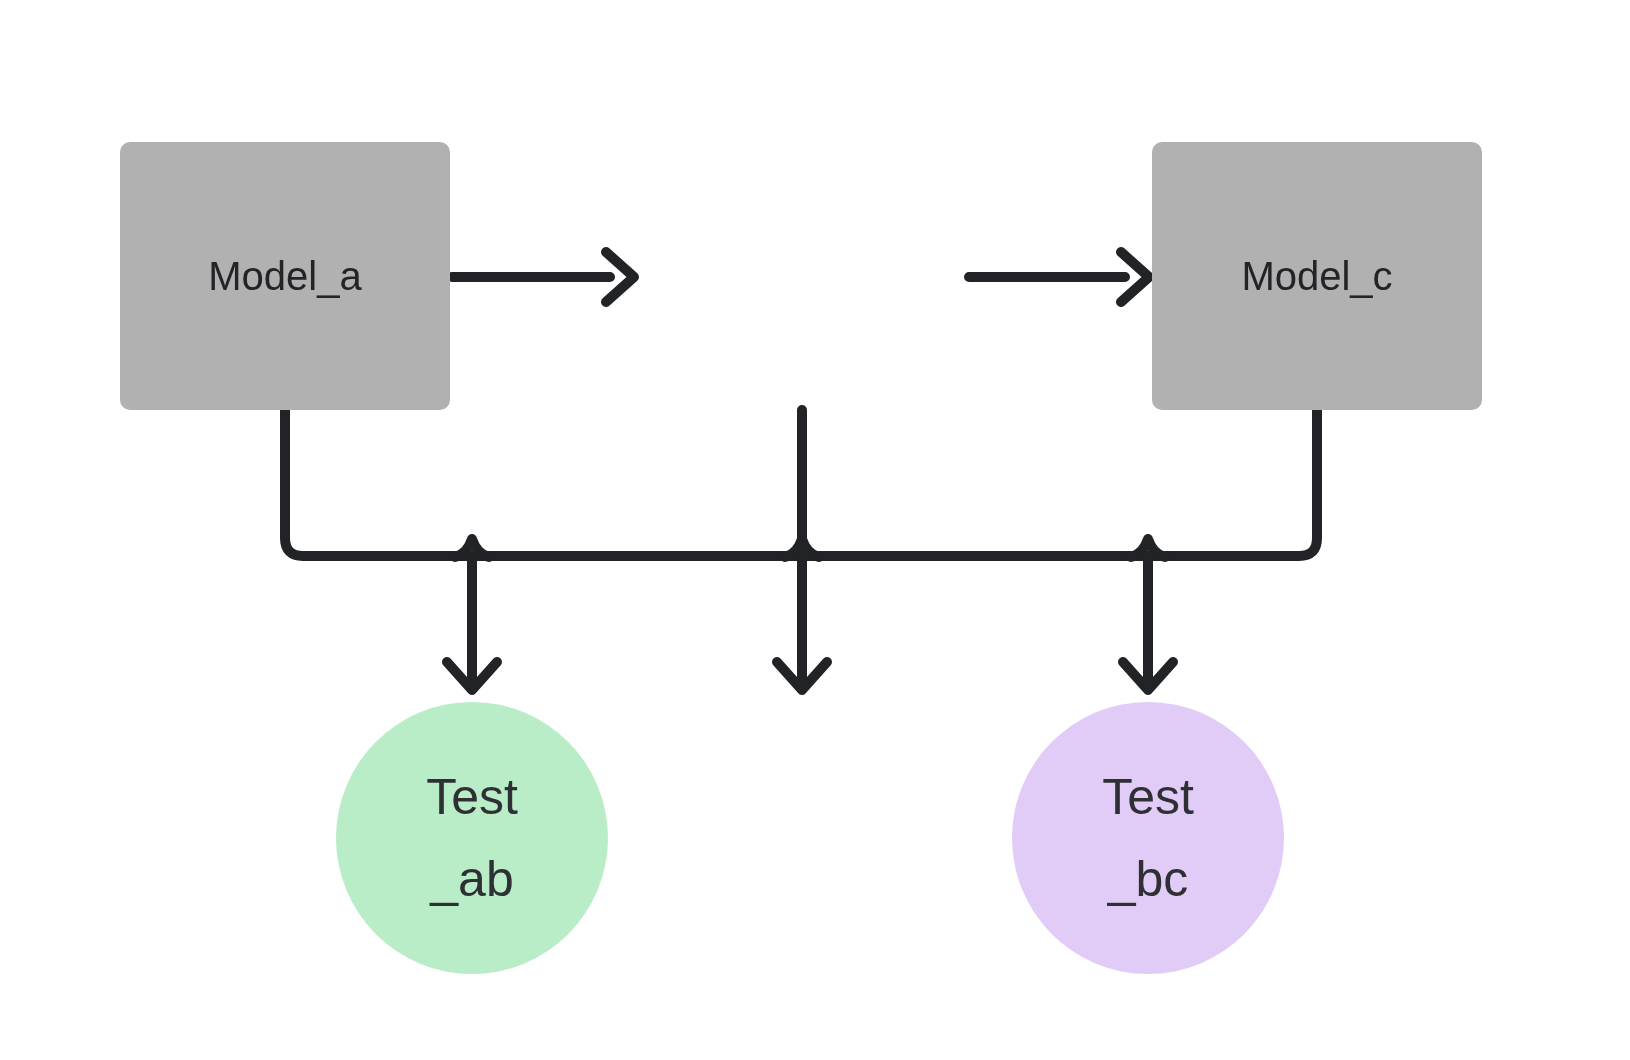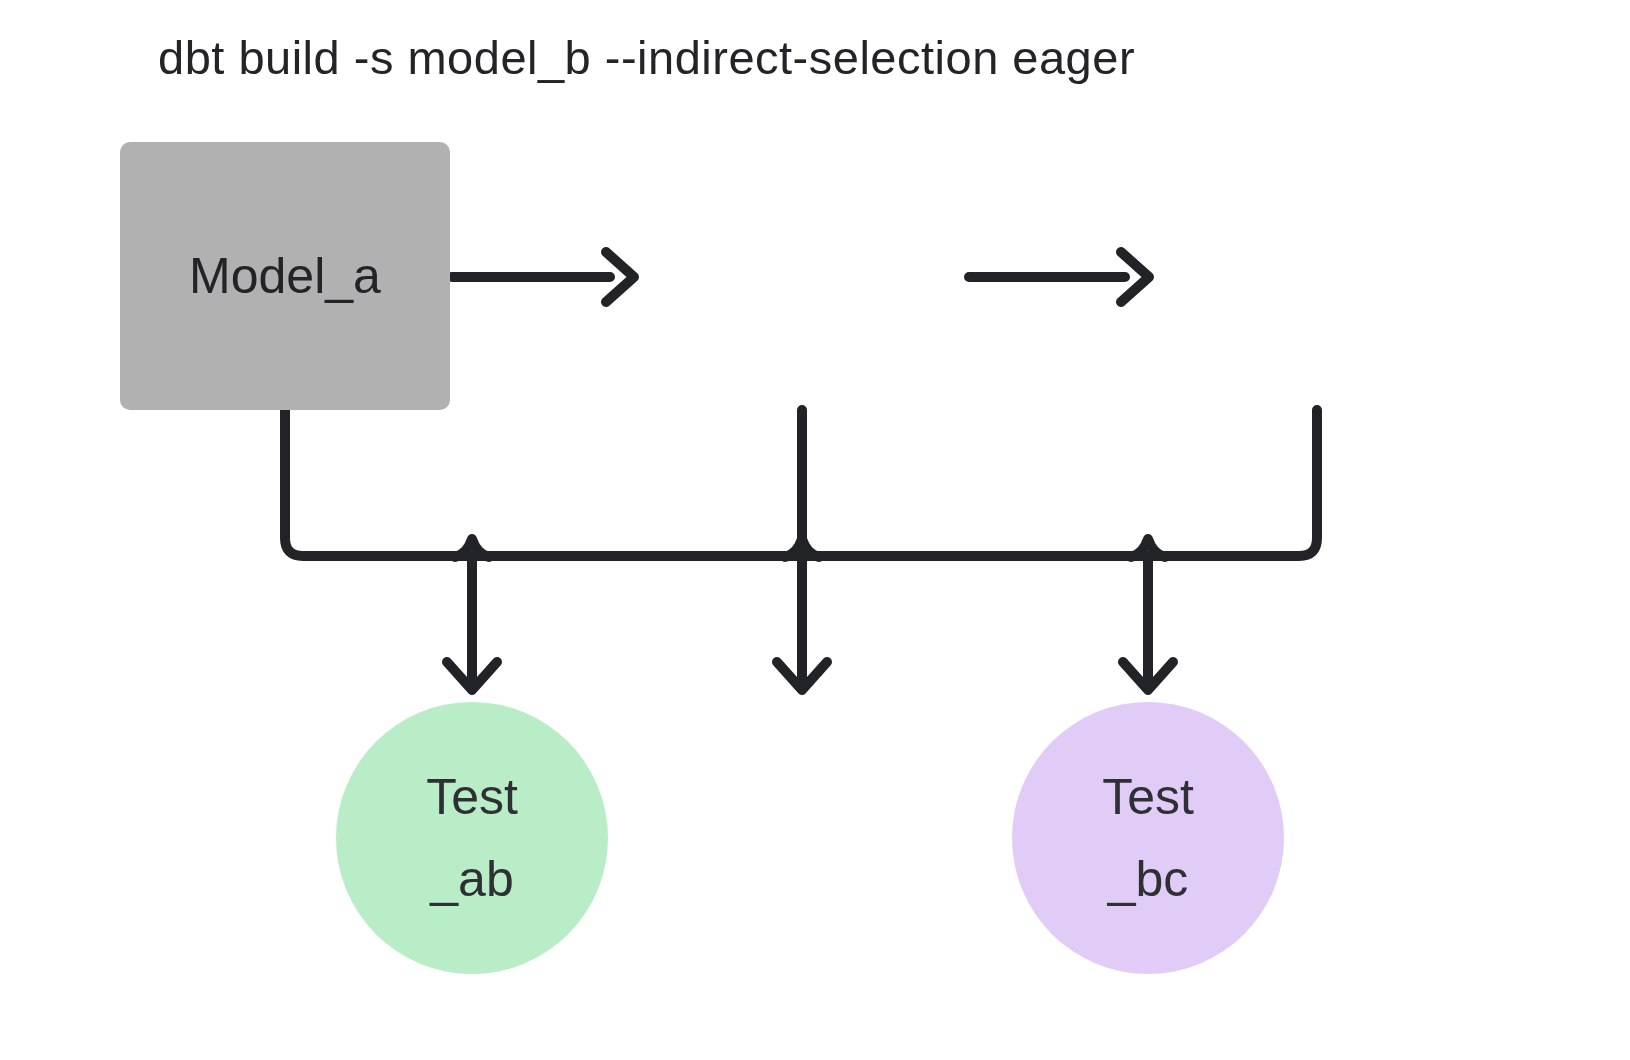--- a/index.html
+++ b/index.html
@@ -49,21 +49,21 @@
   .node-box {
     position: absolute;
     top: 142px;
     width: 330px; height: 268px;
     border-radius: 10px;
     background: var(--model-gray);
     color: var(--text-dark);
     display: flex;
     align-items: center;
     justify-content: center;
-    font-size: 50px;
+    font-size: 40px;
     font-weight: 400;
     z-index: 1;
   }
   .node-box.selected {
     background: var(--model-blue);
     color: var(--text-light);
   }
   .node-circle {
     position: absolute;
     top: 702px;
@@ -85,21 +85,20 @@
   .node-circle.test-bc { left: 1012px; background: var(--test-bc-bg); }
   .box-model-a { left: 120px; }
   .box-model-b { left: 637px; }
   .box-model-c { left: 1152px; }
 </style>
 </head>
 <body>
 
 <div class="canvas">
 
-  <div class="diagram-title">dbt build -s model_b --indirect-selection eager</div>
 
   <svg class="edges-layer" viewBox="0 0 1630 1060" xmlns="http://www.w3.org/2000/svg">
 
     <path class="edge" d="M452 277 H610 M606 252 L634 277 L606 302"></path>
 
     <path class="edge" d="M969 277 H1125 M1121 252 L1149 277 L1121 302"></path>
 
     <path class="edge" d="M285 410 V538 Q285 556 303 556 H1299 Q1317 556 1317 538 V410"></path>
 
     <path class="edge" d="M472 556 V686 M447 662 L472 690 L497 662 M455 557 Q467 554 472 539 M489 557 Q477 554 472 539"></path>
@@ -107,20 +106,23 @@
     <path class="edge" d="M802 410 V686 M777 662 L802 690 L827 662 M785 557 Q797 554 802 539 M819 557 Q807 554 802 539"></path>
 
     <path class="edge" d="M1148 556 V686 M1123 662 L1148 690 L1173 662 M1131 557 Q1143 554 1148 539 M1165 557 Q1153 554 1148 539"></path>
   </svg>
 
   <div class="node-box box-model-a">
     <span>Model_a</span>
   </div>
 
 
+  <div class="node-box box-model-c">
+    <span>Model_c</span>
+  </div>
 
   <div class="node-circle test-ab">
     <span>Test</span>
     <span>_ab</span>
   </div>
 
 
   <div class="node-circle test-bc">
     <span>Test</span>
     <span>_bc</span>

